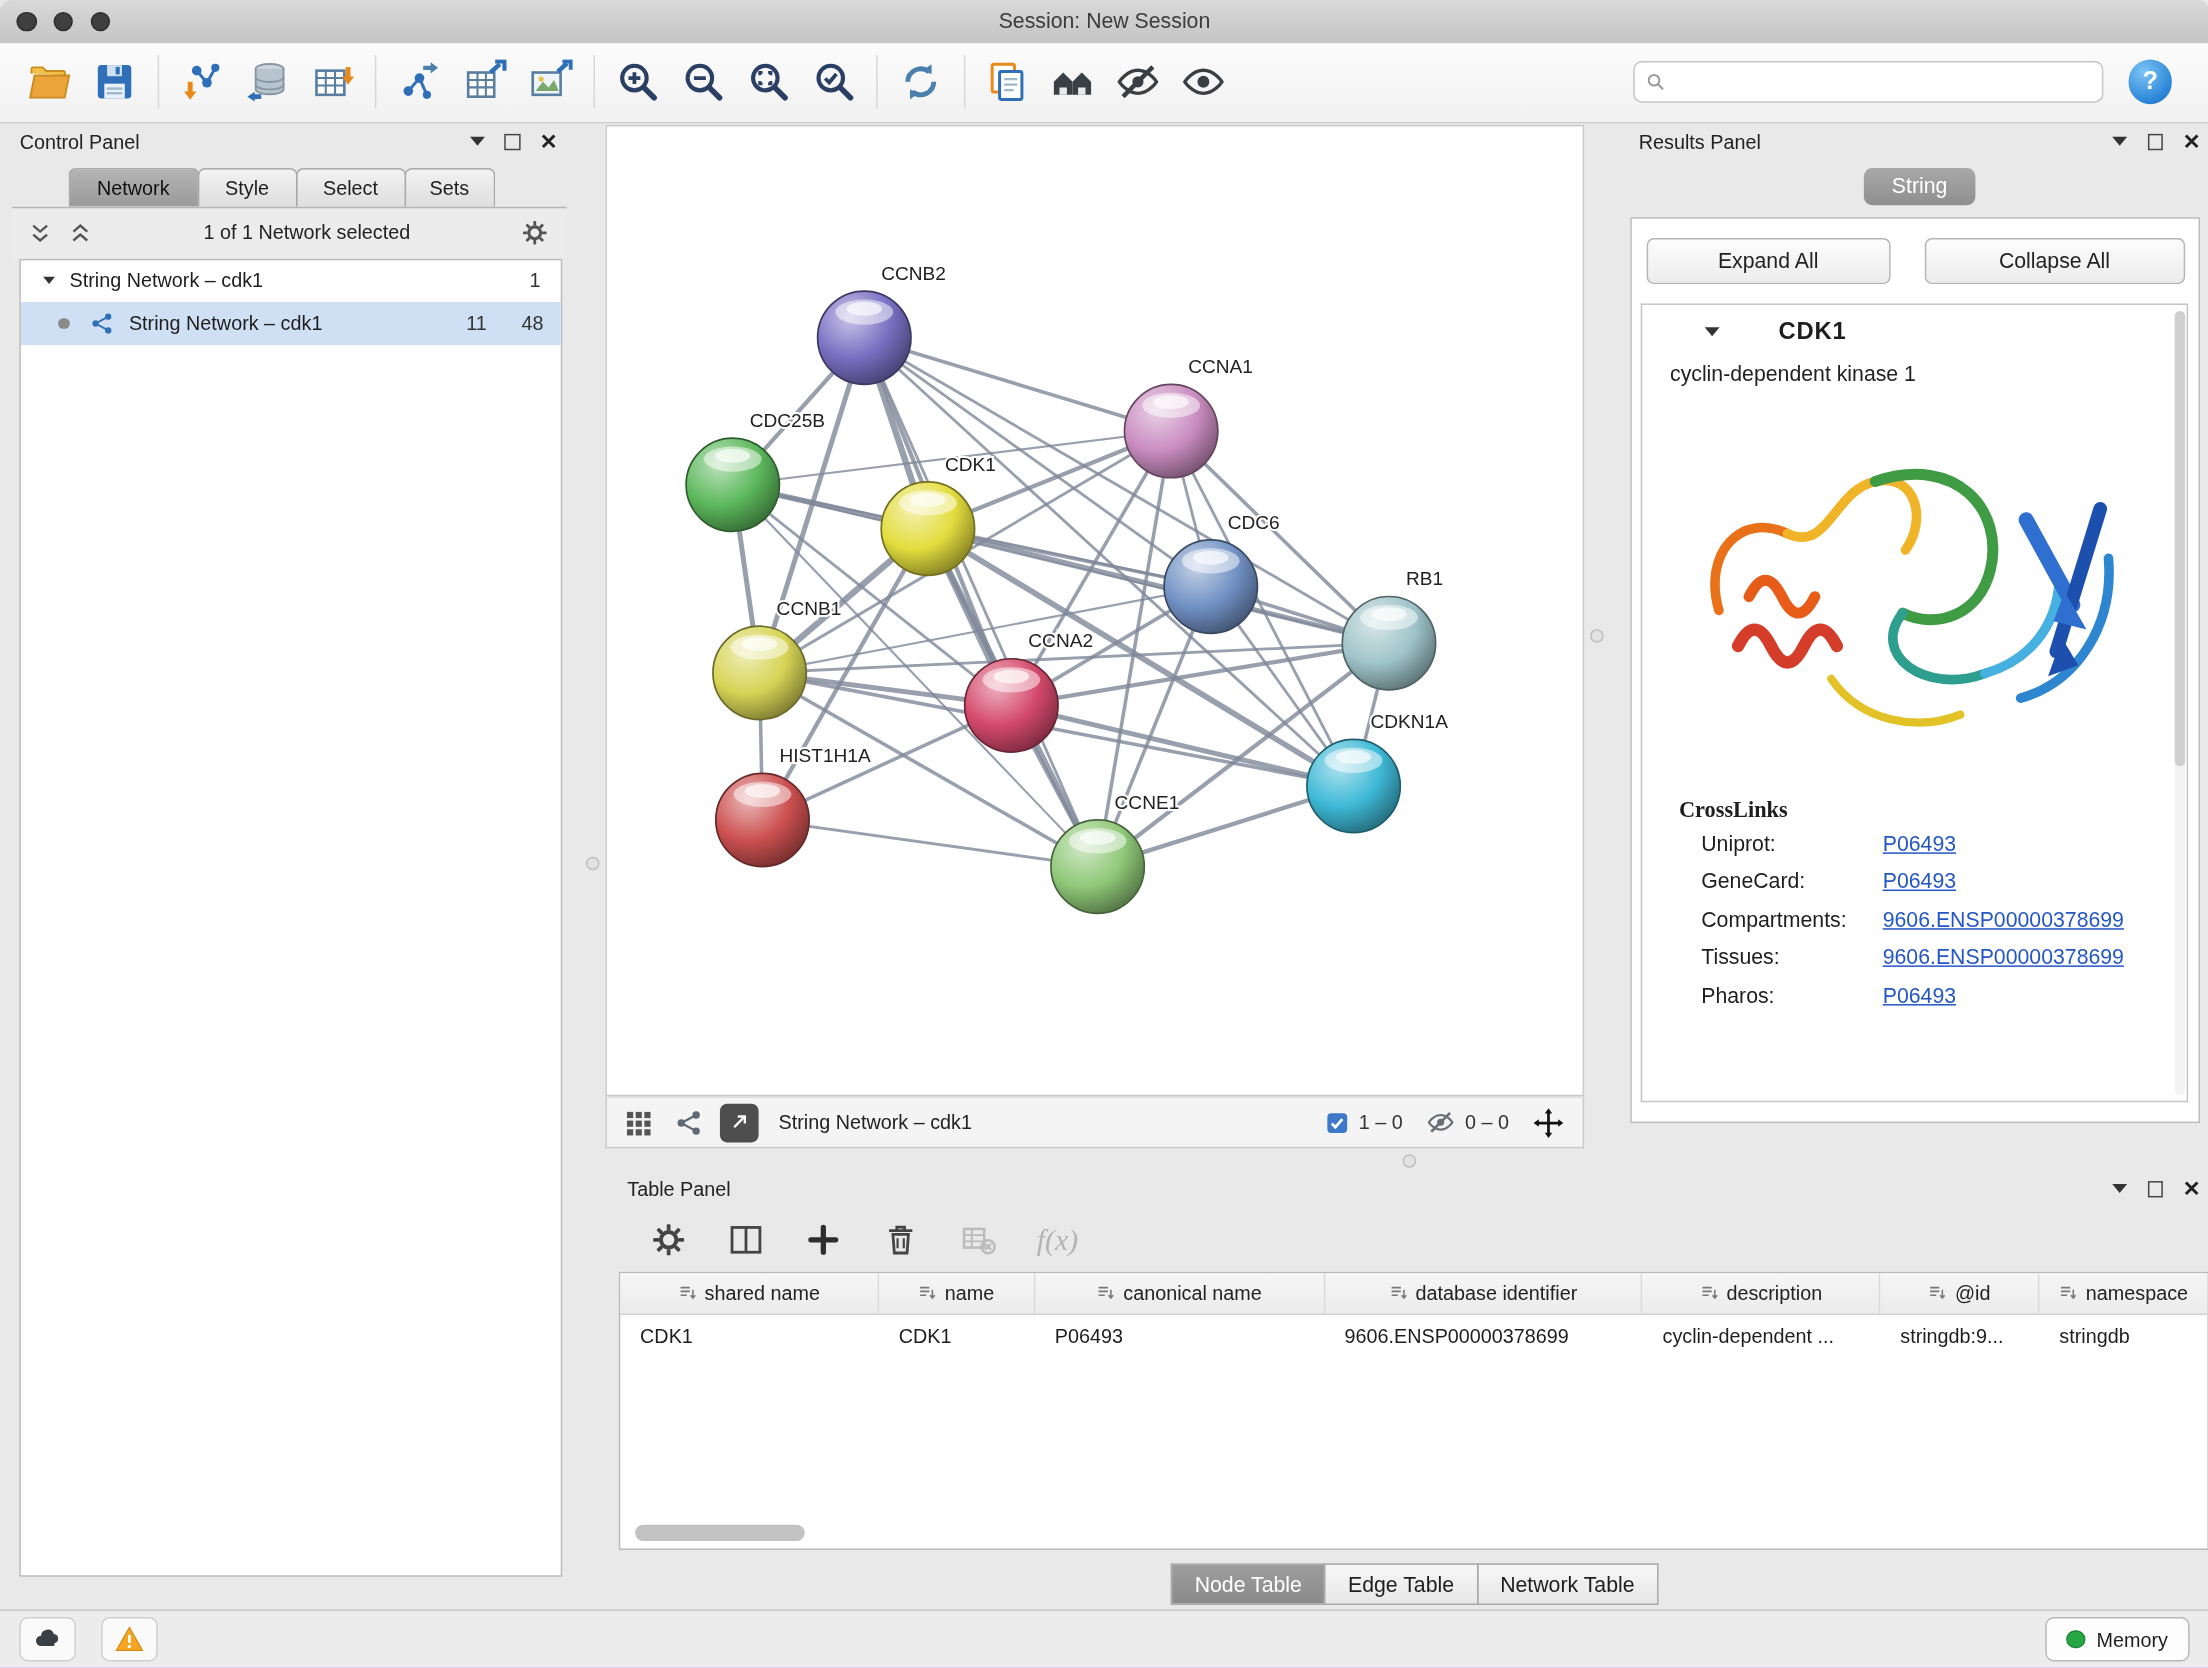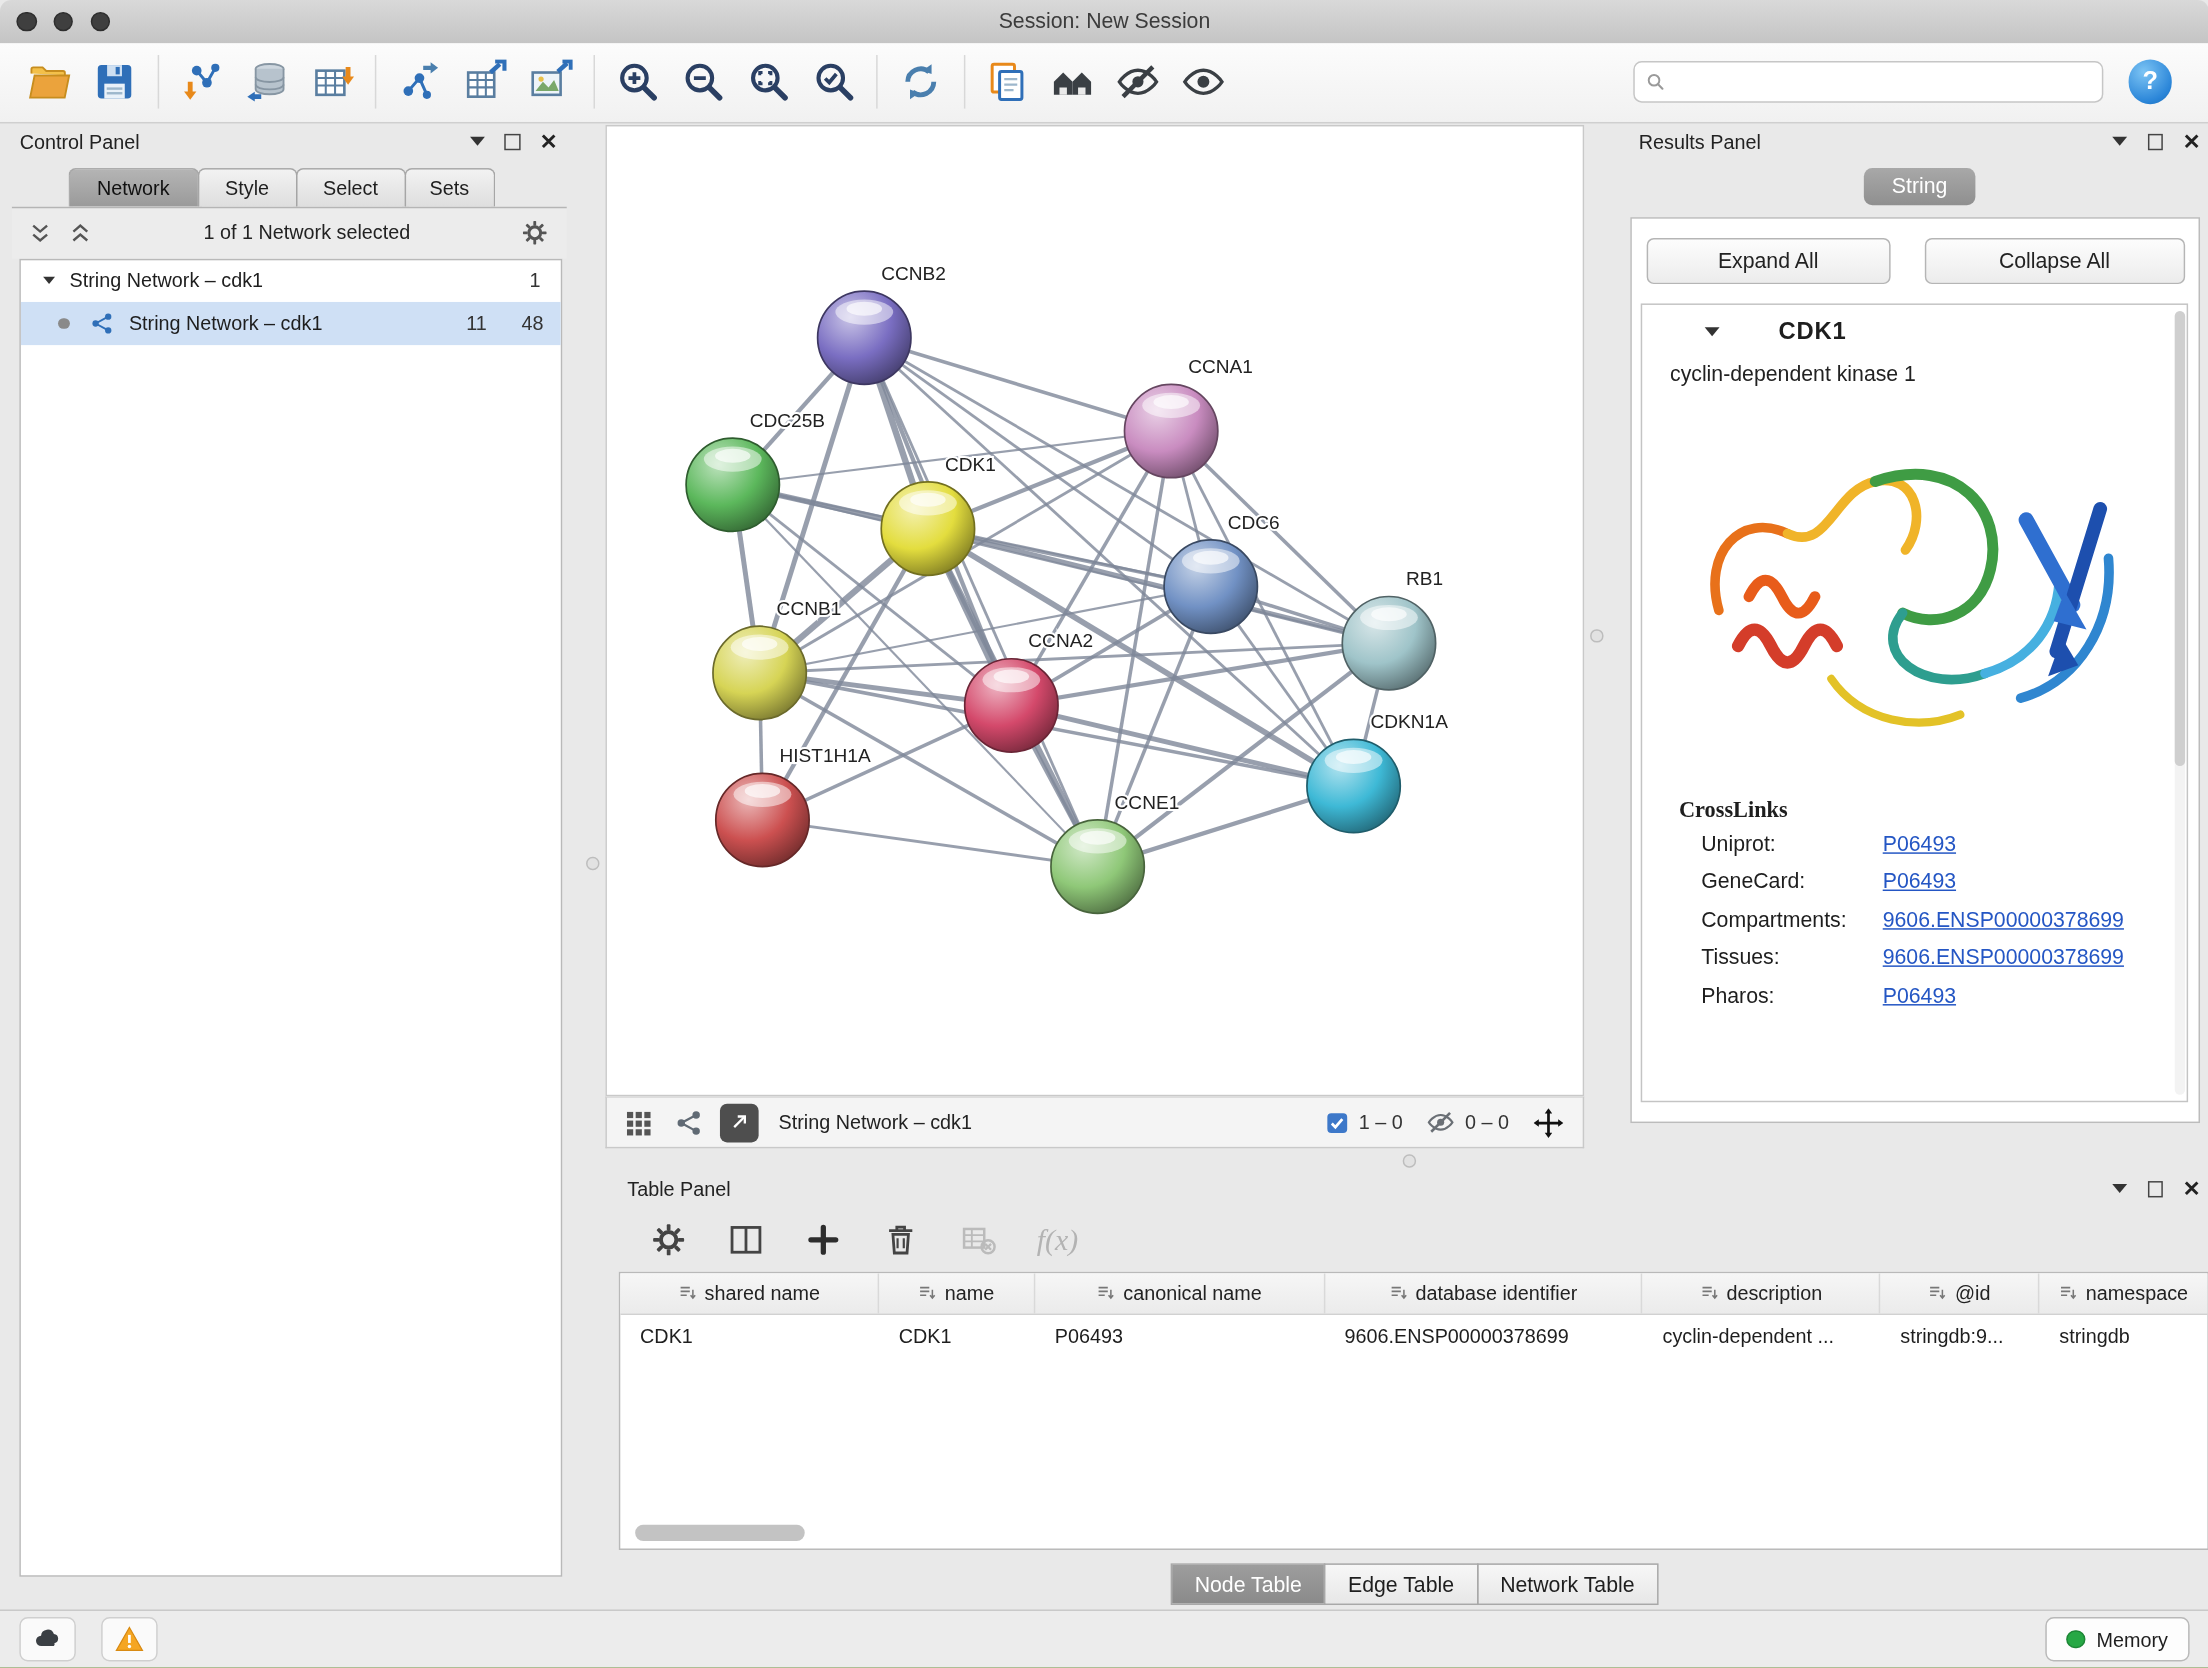--- a/index.html
+++ b/index.html
@@ -1,16 +1,16 @@
 <!DOCTYPE html>
 <html style="font-size:15px"><head>
 <meta charset="utf-8">
 <style>
   html,body{margin:0;padding:0;background:#e9e9e9;}
-  .stage{width:2208px;height:1668px;overflow:hidden;background:#4d7c0f;}
+  .stage{width:2208px;height:1668px;overflow:hidden;background:#c4b5fd;}
   .window{width:1485px;height:1121px;transform:scale(1.4875);transform-origin:0 0;
           position:relative;background:#e9e9e9;font-family:"Liberation Sans",sans-serif;
           color:#1e1e1e;font-size:13.3px;overflow:hidden;}
   svg{display:block;}
   
   .titlebar{position:absolute;left:0;top:0;right:0;height:28.5px;
             background:linear-gradient(#d9d9d9,#c4c4c4);border-bottom:1px solid #a9a9a9;
             display:flex;align-items:center;justify-content:center;border-radius:7.6px 7.6px 0 0;}
   .traffic{position:absolute;left:11.4px;top:7.6px;display:flex;gap:11.4px;}
   .tl{width:13.3px;height:13.3px;border-radius:50%;background:#3f3f3f;border:1px solid #2e2e2e;box-sizing:border-box;}

